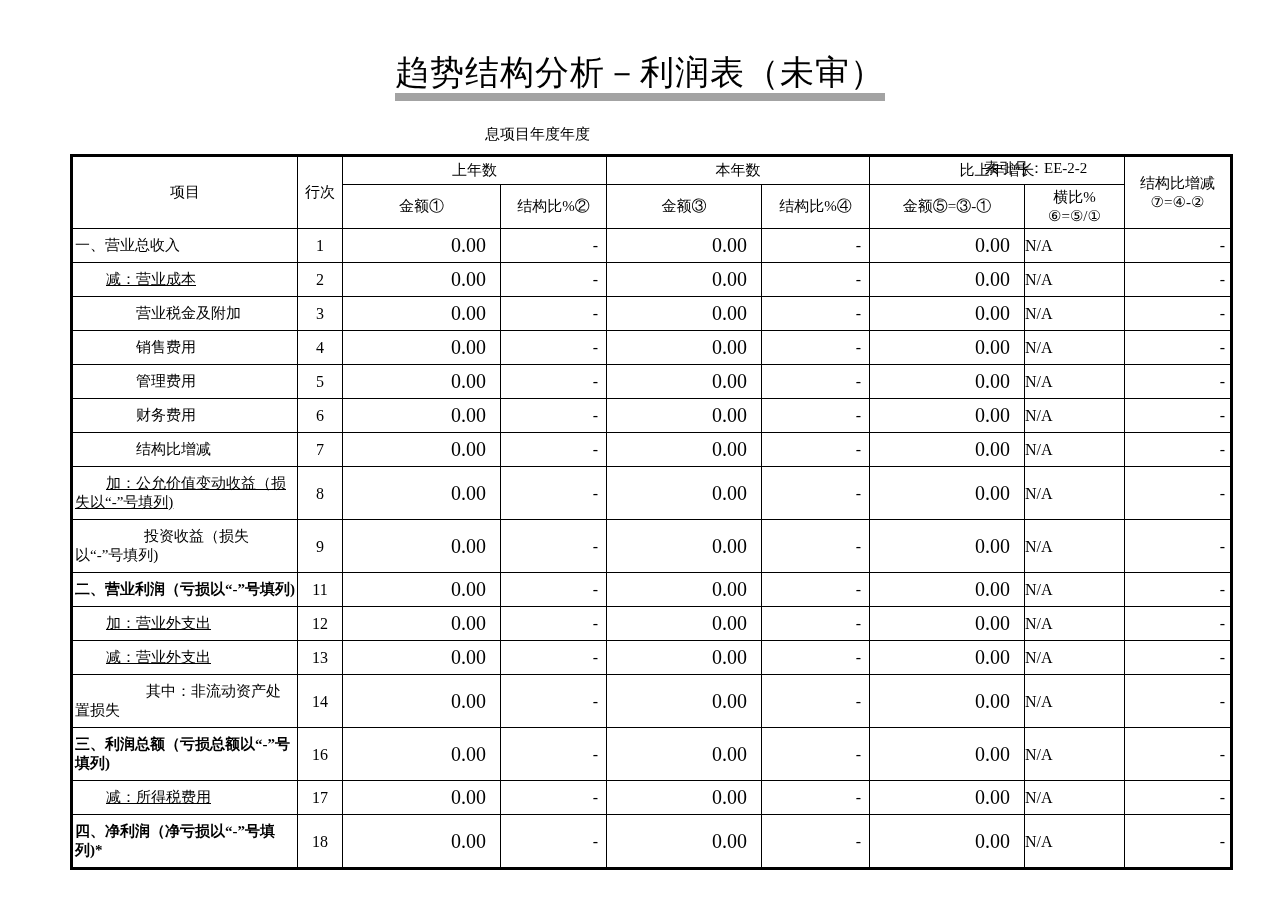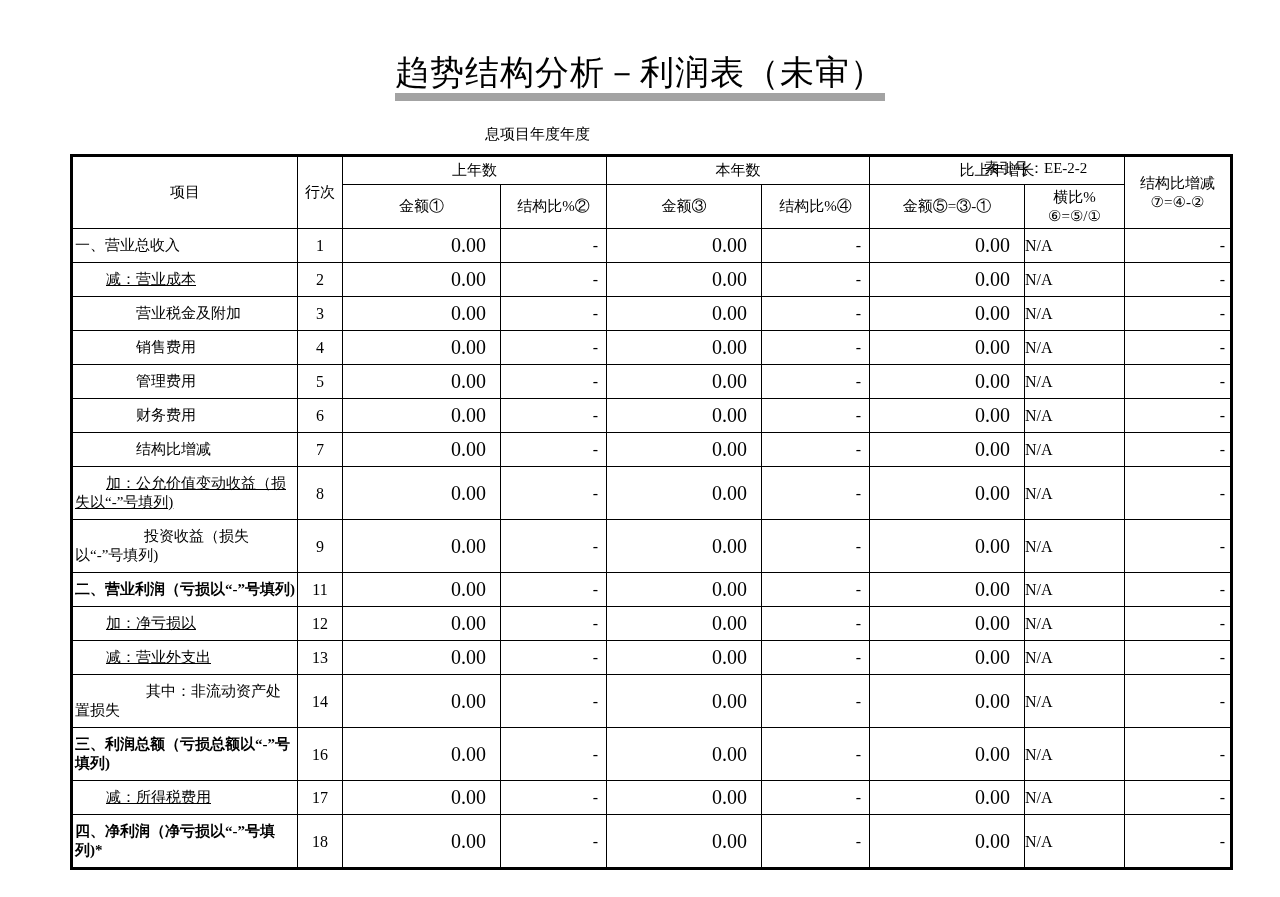--- a/index.html
+++ b/index.html
@@ -199,21 +199,21 @@
         <td class="col-line">11</td>
         <td class="col-amt">0.00</td>
         <td class="col-ratio">-</td>
         <td class="col-amt">0.00</td>
         <td class="col-ratio">-</td>
         <td class="col-amt">0.00</td>
         <td class="col-hratio">N/A</td>
         <td class="col-change">-</td>
       </tr>
       <tr>
-        <td class="label-cell indent-1">加：净亏损以</td>
+        <td class="label-cell indent-1">加：营业外支出</td>
         <td class="col-line">12</td>
         <td class="col-amt">0.00</td>
         <td class="col-ratio">-</td>
         <td class="col-amt">0.00</td>
         <td class="col-ratio">-</td>
         <td class="col-amt">0.00</td>
         <td class="col-hratio">N/A</td>
         <td class="col-change">-</td>
       </tr>
       <tr>

